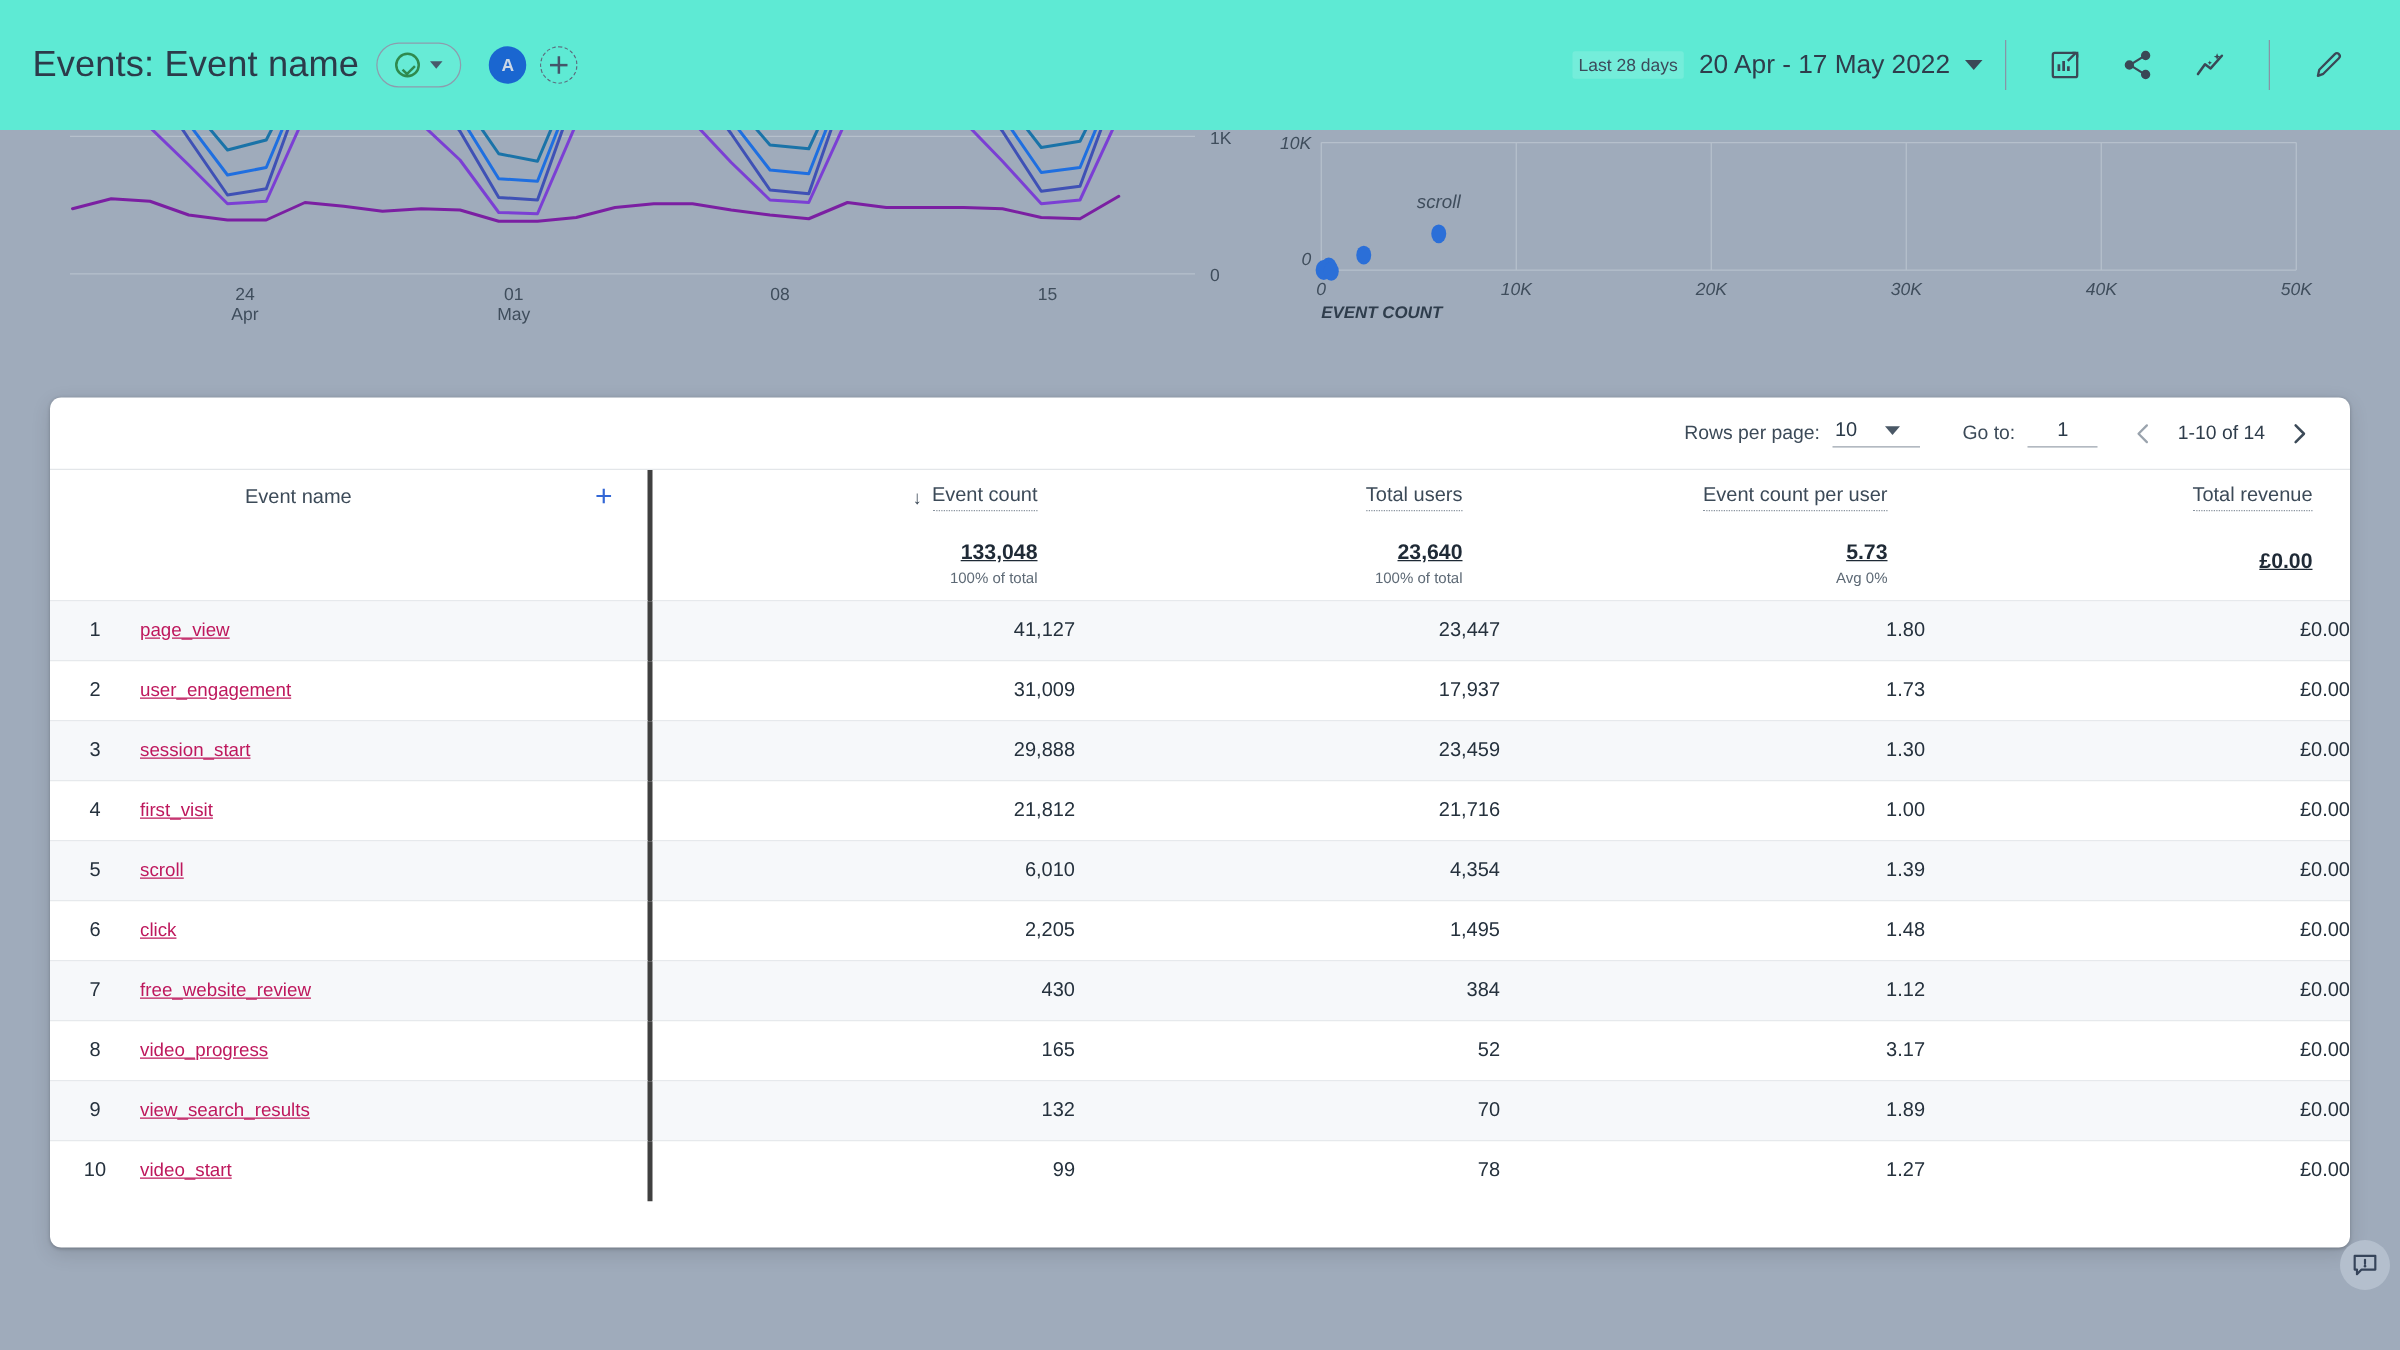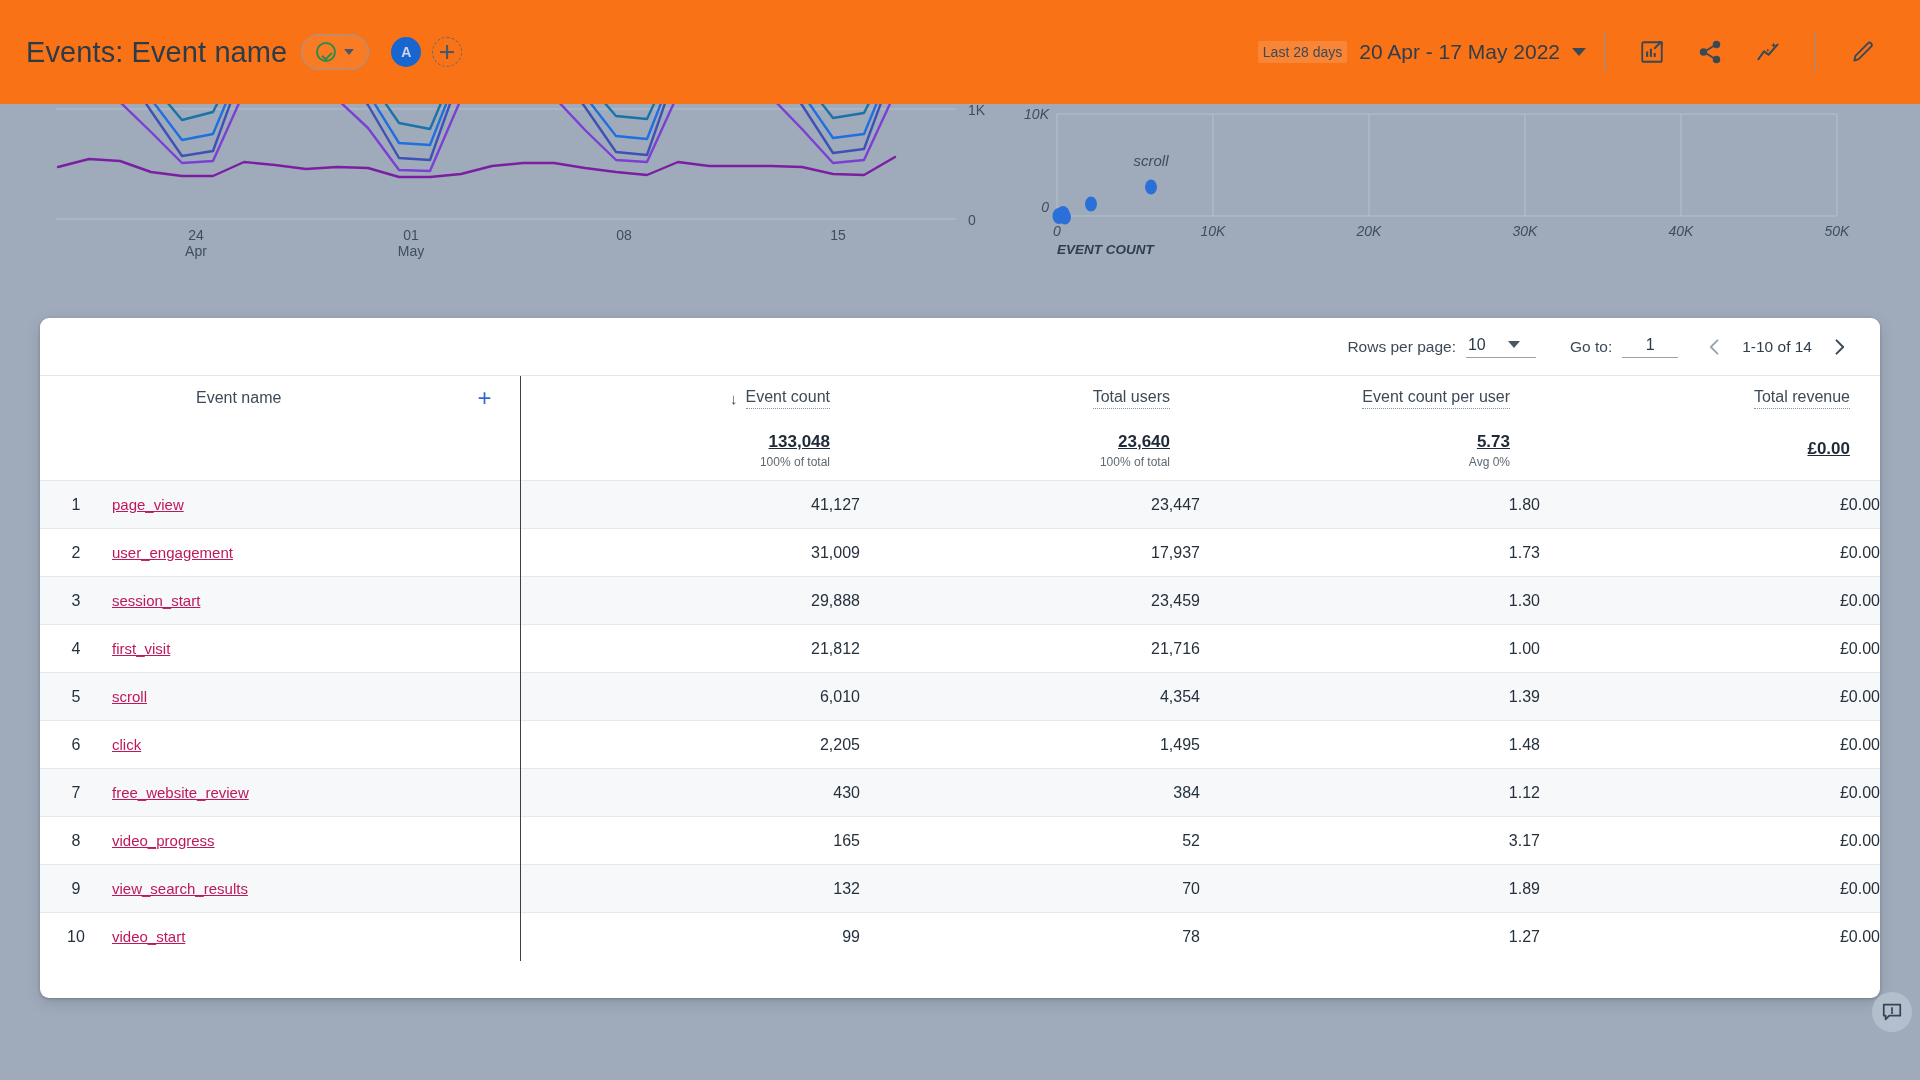--- a/index.html
+++ b/index.html
@@ -17,21 +17,21 @@
     width: 1920px;
     height: 1080px;
     background: #9fabbb;
   }
 
   
   .header {
     position: absolute;
     left: 0; top: 0;
     width: 1920px; height: 104px;
-    background: #f97316;
+    background: #5eead4;
     display: flex;
     align-items: center;
     padding: 0 28px 0 26px;
   }
   .header-left {
     display: flex;
     align-items: center;
     gap: 0px;
   }
   .page-title {
@@ -300,21 +300,21 @@
     font-weight: 700;
     color: #1f2a36;
     text-decoration: underline;
   }
   .totals-sub {
     font-size: 12px;
     color: #5d6975;
     margin-top: 3px;
   }
 
-  .vline-cell { border-right: 1px solid #404040; }
+  .vline-cell { border-right: 4px solid #404040; }
 
   tbody.rows tr { height: 48px; }
   tbody.rows tr:nth-child(odd) { background: #f6f8fa; }
   tbody.rows tr:nth-child(even) { background: #ffffff; }
   tbody.rows td {
     border-top: 1px solid #e6e9ec;
     padding: 0;
     font-size: 16px;
     color: #25313d;
   }

